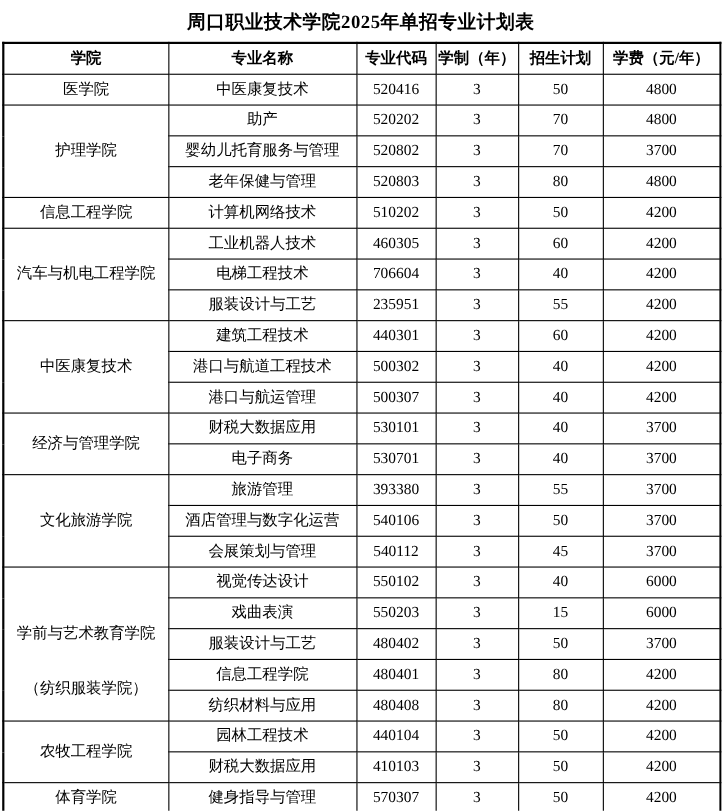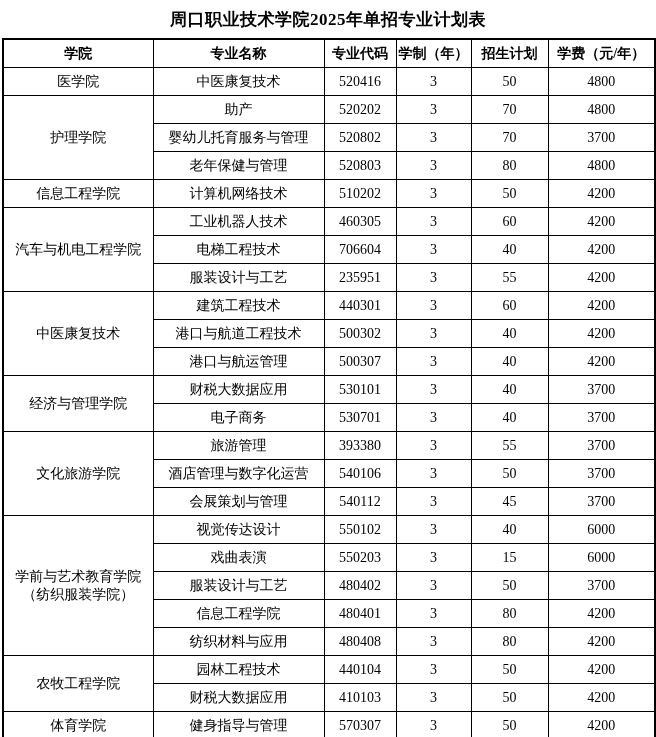--- a/index.html
+++ b/index.html
@@ -45,20 +45,21 @@
     font-weight: bold;
     font-size: 14px;
   }
   td.major {
     text-align: left;
     padding-left: 5px;
     font-family: Liberation Mono, monospace;
   }
   td.college .line {
     display: block;
+    margin-top: 32px;
   }
 </style>
 </head>
 <body>
 
 <div>
   <div class="title">周口职业技术学院2025年单招专业计划表</div>
 
   <table class="plan">
     <colgroup>

